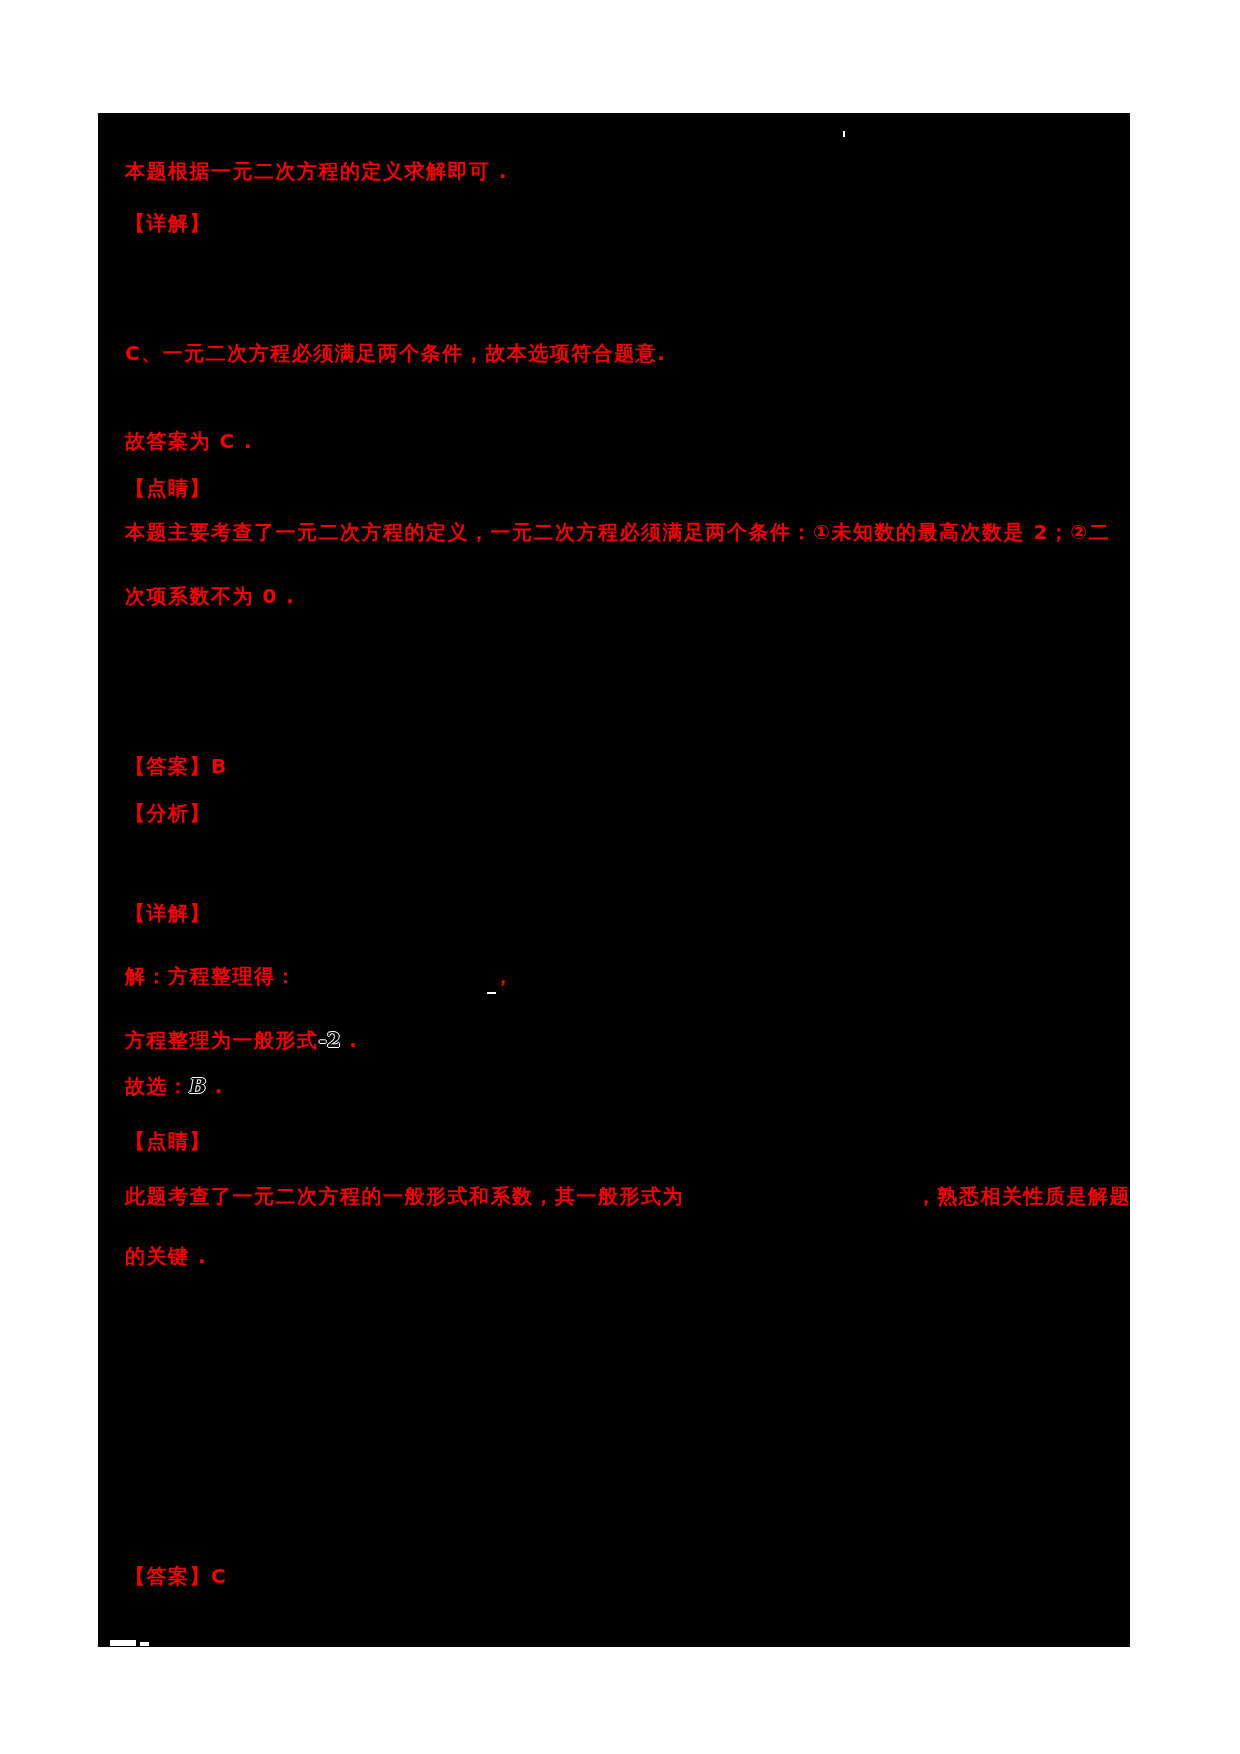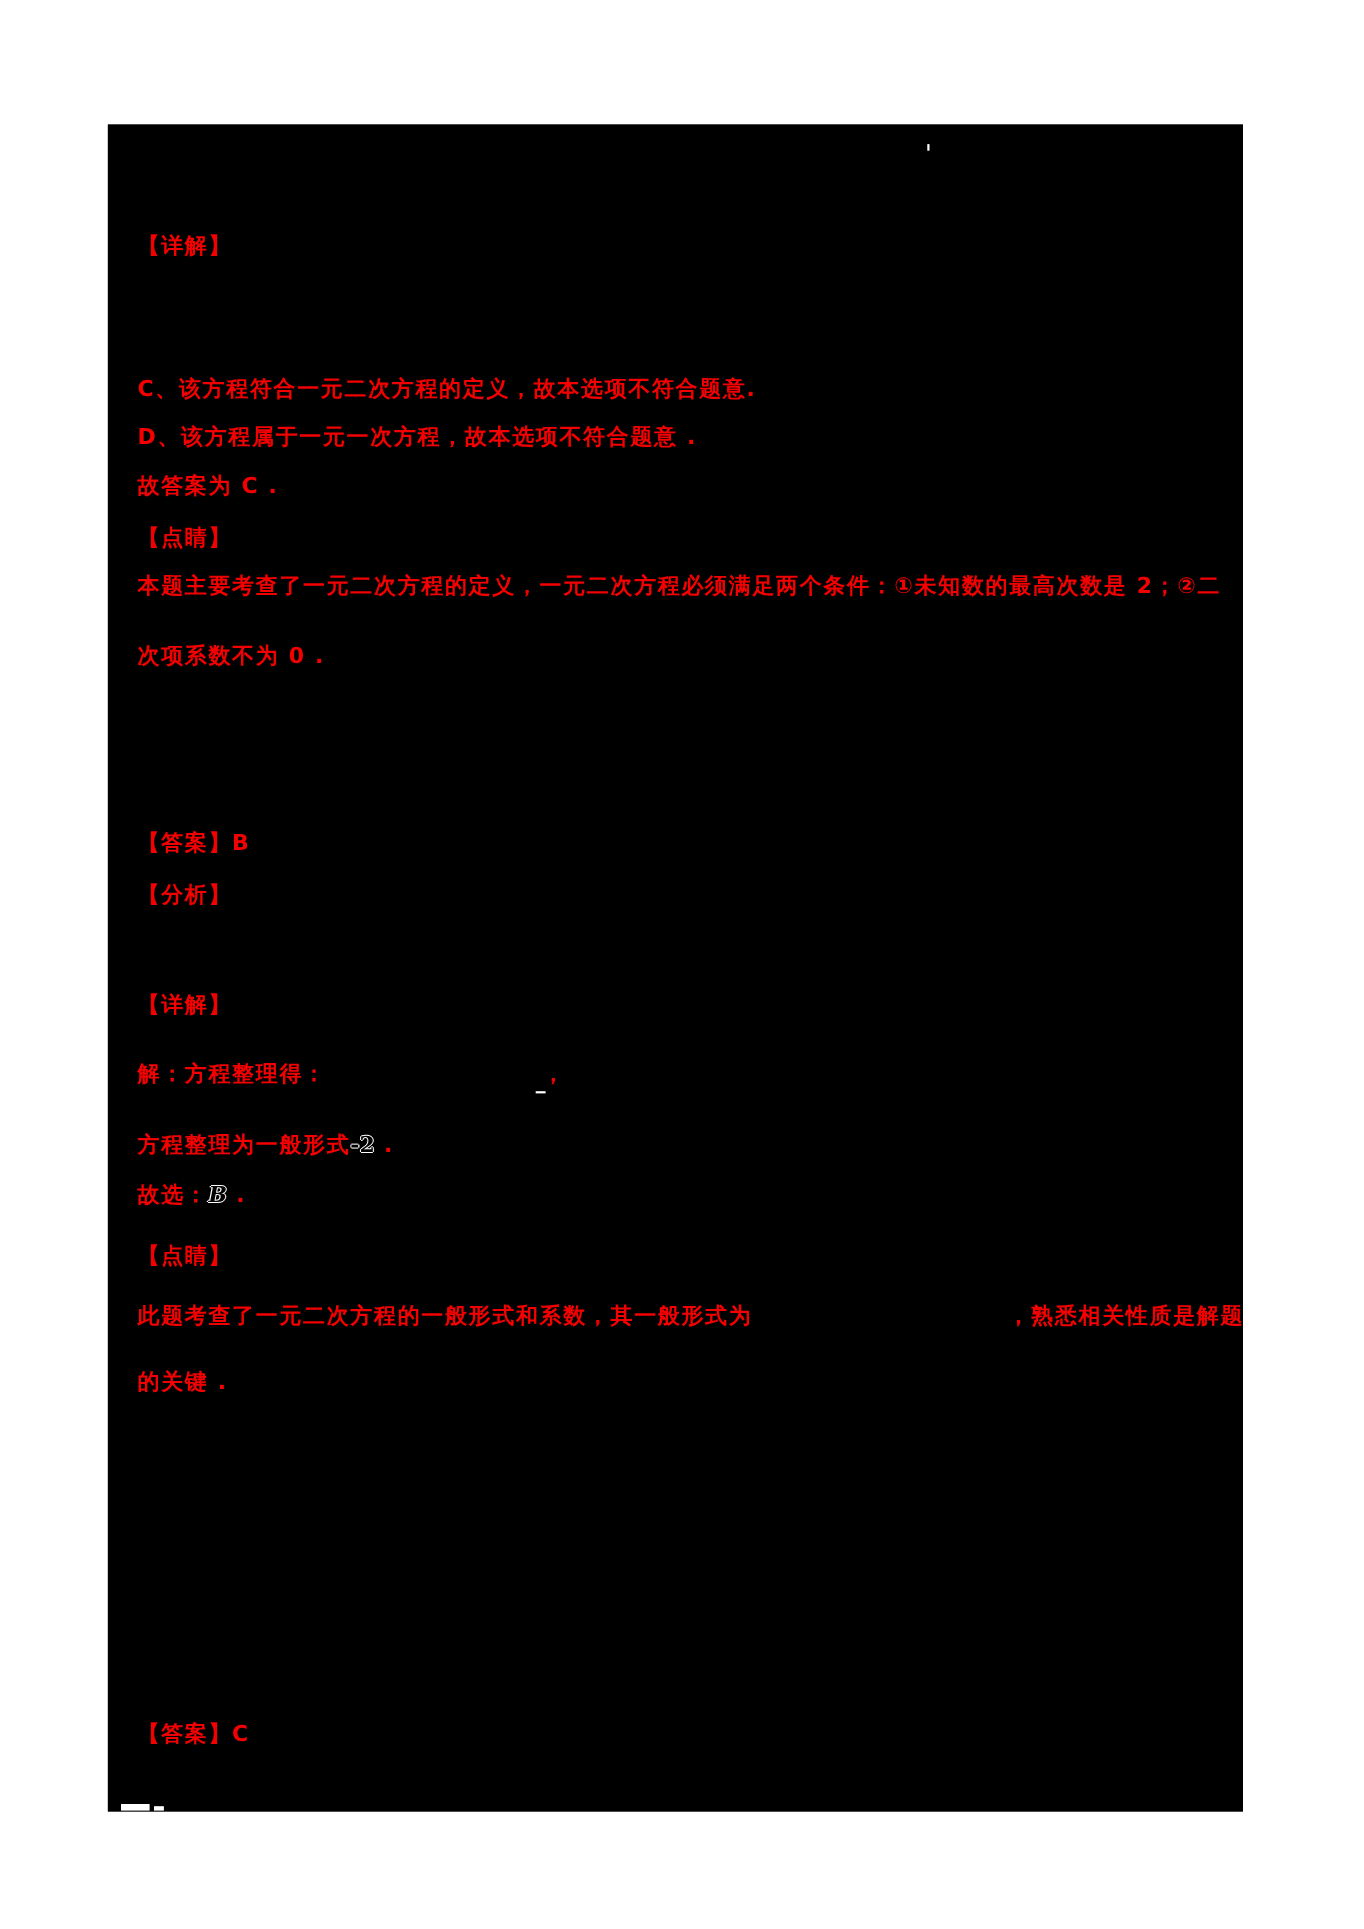--- a/index.html
+++ b/index.html
@@ -49,23 +49,23 @@
 <body>
 
 <div class="page">
   <div class="panel">
 
     <div class="artifact tick-top"></div>
     <div class="artifact dash-under-comma"></div>
     <div class="artifact cutoff-a"></div>
     <div class="artifact cutoff-b"></div>
 
+    <div class="line" style="top:46px">本题根据一元二次方程的定义求解即可 .</div>
     <div class="line" style="top:98px">【详解】</div>
-    <div class="line" style="top:228px">C、该方程符合一元二次方程的定义，故本选项不符合题意.</div>
-    <div class="line" style="top:272px">D、该方程属于一元一次方程，故本选项不符合题意 .</div>
+    <div class="line" style="top:228px">C、一元二次方程必须满足两个条件，故本选项符合题意.</div>
     <div class="line" style="top:316px">故答案为 C .</div>
     <div class="line" style="top:363px">【点睛】</div>
     <div class="line" style="top:407px">本题主要考查了一元二次方程的定义，一元二次方程必须满足两个条件：①未知数的最高次数是 2；②二</div>
     <div class="line" style="top:471px">次项系数不为 0 .</div>
 
     <div class="line" style="top:641px">
       <span>【答案】</span><span>B</span>
     </div>
     <div class="line" style="top:688px">【分析】</div>
     <div class="line" style="top:788px">【详解】</div>

